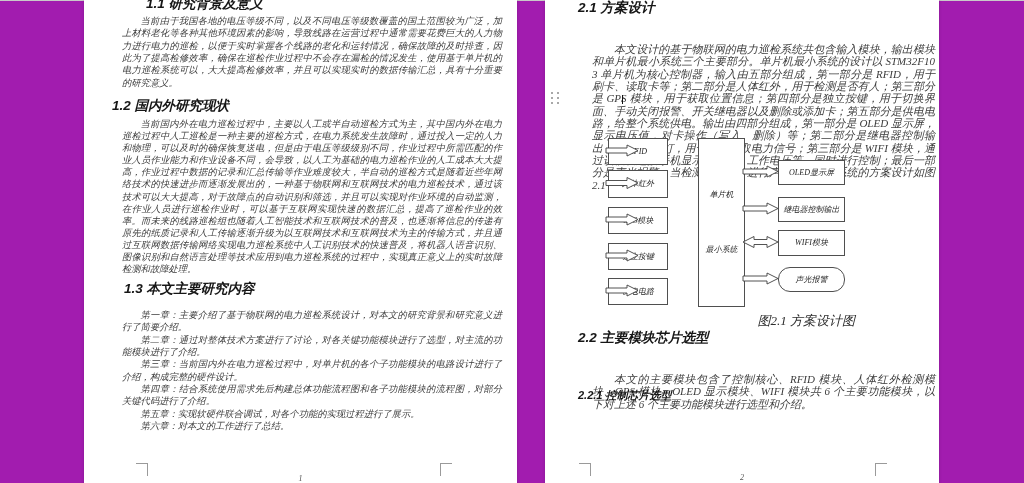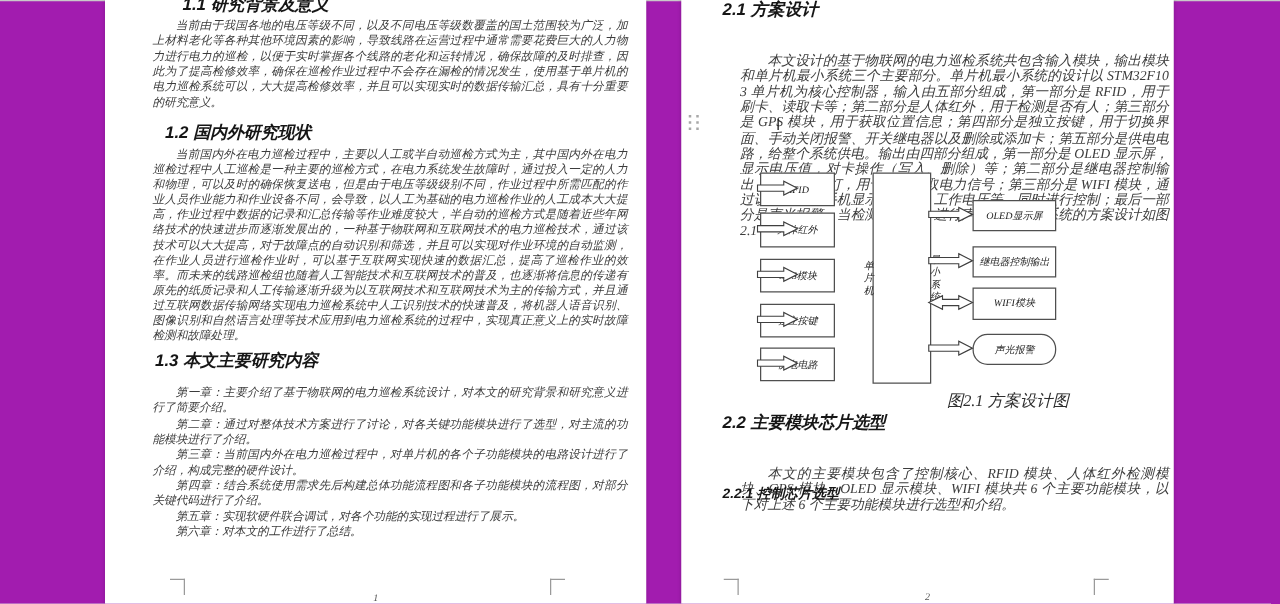--- a/index.html
+++ b/index.html
@@ -39,21 +39,21 @@
 </style>
 </head>
 <body>
 
 <div class="screen">
   <div class="topline"></div>
 
   <div class="page page-left">
     <div class="blk h-major" style="left:62px;top:-1px;">1.1 研究背景及意义</div>
     <p class="blk bt" style="left:38px;top:18px;width:380px;">当前由于我国各地的电压等级不同，以及不同电压等级数覆盖的国土范围较为广泛，加上材料老化等各种其他环境因素的影响，导致线路在运营过程中通常需要花费巨大的人力物力进行电力的巡检，以便于实时掌握各个线路的老化和运转情况，确保故障的及时排查，因此为了提高检修效率，确保在巡检作业过程中不会存在漏检的情况发生，使用基于单片机的电力巡检系统可以，大大提高检修效率，并且可以实现实时的数据传输汇总，具有十分重要的研究意义。</p>
-    <div class="blk h-major" style="left:48px;top:101px;text-align:center;">1.2 国内外研究现状</div>
+    <div class="blk h-major" style="left:28px;top:101px;text-align:center;">1.2 国内外研究现状</div>
     <p class="blk bt bt-tight" style="left:38px;top:121px;width:380px;">当前国内外在电力巡检过程中，主要以人工或半自动巡检方式为主，其中国内外在电力巡检过程中人工巡检是一种主要的巡检方式，在电力系统发生故障时，通过投入一定的人力和物理，可以及时的确保恢复送电，但是由于电压等级级别不同，作业过程中所需匹配的作业人员作业能力和作业设备不同，会导致，以人工为基础的电力巡检作业的人工成本大大提高，作业过程中数据的记录和汇总传输等作业难度较大，半自动的巡检方式是随着近些年网络技术的快速进步而逐渐发展出的，一种基于物联网和互联网技术的电力巡检技术，通过该技术可以大大提高，对于故障点的自动识别和筛选，并且可以实现对作业环境的自动监测，在作业人员进行巡检作业时，可以基于互联网实现快速的数据汇总，提高了巡检作业的效率。而未来的线路巡检组也随着人工智能技术和互联网技术的普及，也逐渐将信息的传递有原先的纸质记录和人工传输逐渐升级为以互联网技术和互联网技术为主的传输方式，并且通过互联网数据传输网络实现电力巡检系统中人工识别技术的快速普及，将机器人语音识别、图像识别和自然语言处理等技术应用到电力巡检系统的过程中，实现真正意义上的实时故障检测和故障处理。</p>
     <div class="blk h-major" style="left:40px;top:284px;">1.3 本文主要研究内容</div>
     <div class="blk chapters" style="left:38px;top:312px;width:380px;">
       <p class="bt">第一章：主要介绍了基于物联网的电力巡检系统设计，对本文的研究背景和研究意义进行了简要介绍。</p>
       <p class="bt">第二章：通过对整体技术方案进行了讨论，对各关键功能模块进行了选型，对主流的功能模块进行了介绍。</p>
       <p class="bt">第三章：当前国内外在电力巡检过程中，对单片机的各个子功能模块的电路设计进行了介绍，构成完整的硬件设计。</p>
       <p class="bt">第四章：结合系统使用需求先后构建总体功能流程图和各子功能模块的流程图，对部分关键代码进行了介绍。</p>
       <p class="bt">第五章：实现软硬件联合调试，对各个功能的实现过程进行了展示。</p>
       <p class="bt">第六章：对本文的工作进行了总结。</p>
     </div>
@@ -67,21 +67,21 @@
     <p class="blk bt-r" style="left:30px;top:36px;width:343px;">本文设计的基于物联网的电力巡检系统共包含输入模块，输出模块和单片机最小系统三个主要部分。单片机最小系统的设计以 STM32F103 单片机为核心控制器，输入由五部分组成，第一部分是 RFID，用于刷卡、读取卡等；第二部分是人体红外，用于检测是否有人；第三部分是 GPS 模块，用于获取位置信息；第四部分是独立按键，用于切换界面、手动关闭报警、开关继电器以及删除或添加卡；第五部分是供电电路，给整个系统供电。输出由四部分组成，第一部分是 OLED 显示屏，显示电压值，对卡操作（写入、删除）等；第二部分是继电器控制输出，控制 USB 灯，用于模拟获取电力信号；第三部分是 WIFI 模块，通过该模块连接手机显示经纬度、工作电压等，同时进行控制；最后一部分是声光报警，当检测到人时，进行声光报警。该系统的方案设计如图 2.1 所示。</p>
     <div class="caret" style="left:77px;top:105px;"></div>
 
     <div class="blk" style="left:0;top:148px;width:394px;height:185px;">
       <div class="dbox" style="left:63px;top:0px;width:58px;height:25px;">RFID</div>
       <div class="dbox" style="left:63px;top:32px;width:58px;height:26px;">人体红外</div>
       <div class="dbox" style="left:63px;top:69px;width:58px;height:25px;">GPS模块</div>
       <div class="dbox" style="left:63px;top:105px;width:58px;height:25px;">独立按键</div>
       <div class="dbox" style="left:63px;top:140px;width:58px;height:25px;">供电电路</div>
 
-      <div class="dbox" style="left:153px;top:0px;width:45px;height:167px;flex-direction:row;gap:45px;">
+      <div class="dbox" style="left:153px;top:0px;width:45px;height:167px;flex-direction:column;gap:45px;">
         <span>单片机</span>
         <span>最小系统</span>
       </div>
 
       <div class="dbox" style="left:233px;top:22px;width:65px;height:23px;">OLED显示屏</div>
       <div class="dbox" style="left:233px;top:59px;width:65px;height:23px;">继电器控制输出</div>
       <div class="dbox" style="left:233px;top:92px;width:65px;height:24px;">WIFI模块</div>
       <div class="dbox" style="left:233px;top:129px;width:65px;height:23px;border-radius:12px;">声光报警</div>
 
       <svg class="arrows" style="left:60px;top:0;" width="250" height="167" viewBox="0 0 250 167">

